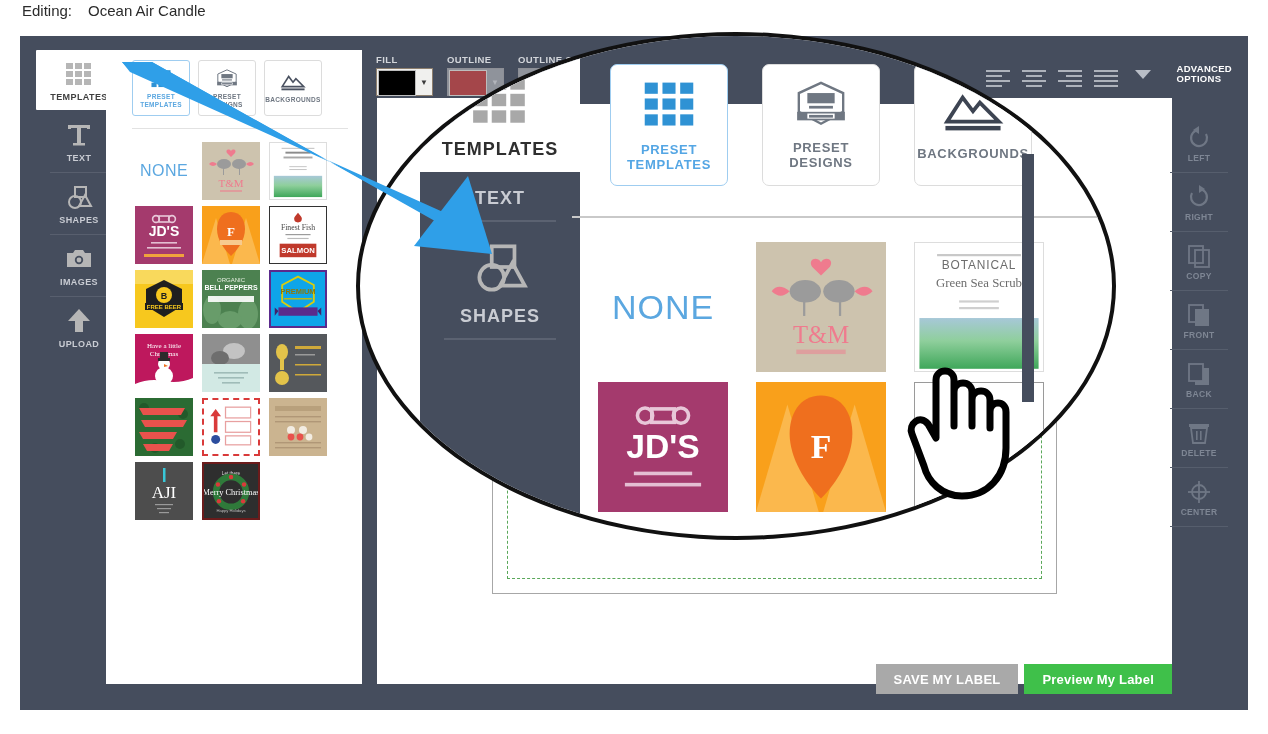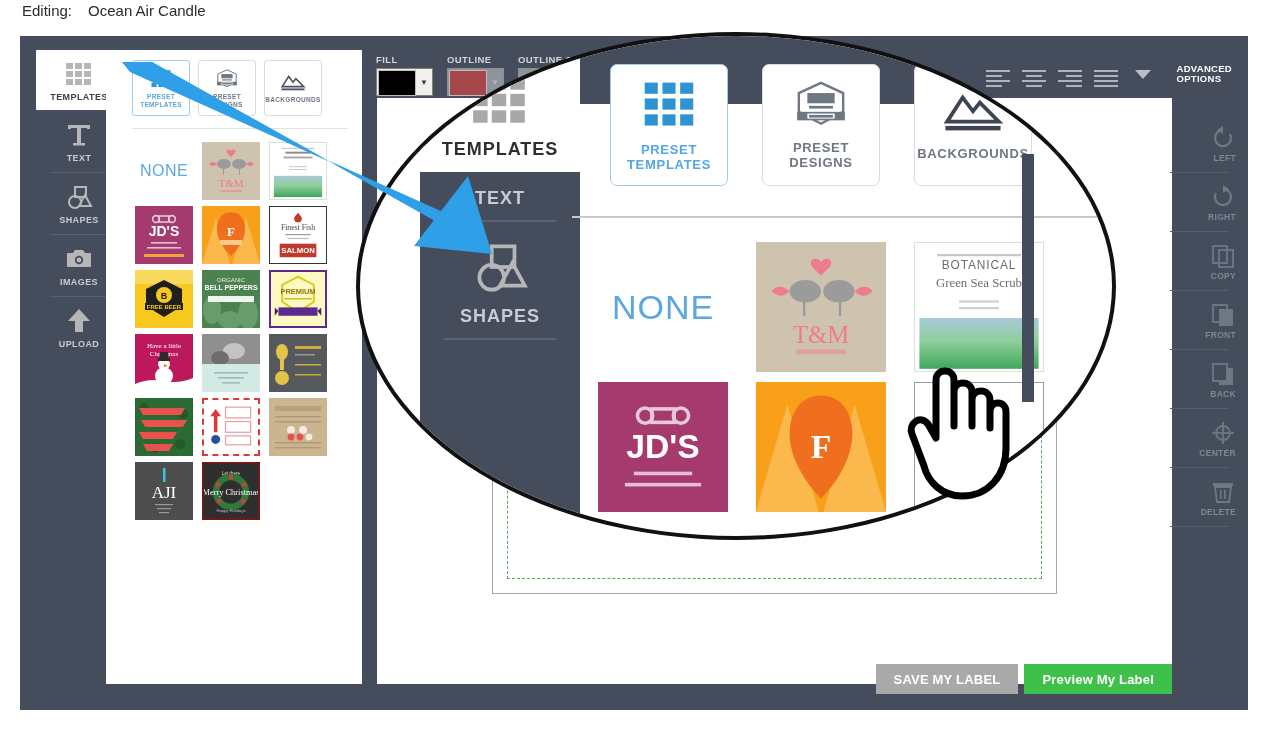--- a/index.html
+++ b/index.html
@@ -153,21 +153,21 @@
 
   
   .rrail {
     position: absolute; right: 12px; top: 78px;
     width: 74px;
     display: flex; flex-direction: column;
   }
   .rr-item {
     height: 59px;
     display: flex; flex-direction: column;
-    align-items: flex-end; justify-content: center; gap: 2px;
+    align-items: center; justify-content: center; gap: 2px;
     color: #7e8694; position: relative;
   }
   .rr-item::after {
     content: ""; position: absolute; bottom: 0; left: 8px; right: 8px;
     height: 1px; background: #565e6d;
   }
   .rr-item .rl { font-size: 8.5px; font-weight: bold; letter-spacing: .3px; }
   .rr-ico { width: 26px; height: 26px; }
 
   
@@ -483,21 +483,21 @@
                 <ellipse cx="28" cy="50" rx="12" ry="9"></ellipse>
               </g>
               <text x="29" y="12" font-size="6" fill="#e7f0e1" text-anchor="middle" font-family="Liberation Sans, sans-serif">ORGANIC</text>
               <text x="29" y="20" font-size="7" font-weight="bold" fill="#ffffff" text-anchor="middle" font-family="Liberation Sans, sans-serif">BELL PEPPERS</text>
               <rect x="6" y="26" width="46" height="6" fill="#ffffff" opacity=".9"></rect>
             </svg>
           </div>
         </div>
 
         <div class="thumb">
-          <div class="tin" style="background:#fef9c3;border:2px solid #5b2a8c">
+          <div class="tin" style="background:#0ea5e9;border:2px solid #5b2a8c">
             <svg width="54" height="54" viewBox="0 0 58 58">
               <path d="M29 5 L46 14 V32 L29 43 L12 32 V14 Z" fill="none" stroke="#d8cc0e" stroke-width="2"></path>
               <text x="29" y="24" font-size="8" font-weight="bold" fill="#8c7a0a" text-anchor="middle" font-family="Liberation Sans, sans-serif">PREMIUM</text>
               <rect x="14" y="28" width="30" height="1.5" fill="#c7bb0c"></rect>
               <rect x="8" y="38" width="42" height="9" fill="#5b2a8c"></rect>
               <path d="M4 38 l4 4 l-4 5z" fill="#42206a"></path>
                 <path d="M54 38 l-4 4 l4 5z" fill="#42206a"></path>
             </svg>
           </div>
         </div>
@@ -739,38 +739,38 @@
       </div>
       <div class="rr-item">
         <svg class="rr-ico" viewBox="0 0 26 26">
           <rect x="9" y="7" width="14" height="17" fill="#6f7785"></rect>
           <rect x="3" y="3" width="14" height="17" fill="#454d5d" stroke="#6f7785" stroke-width="1.8"></rect>
         </svg>
         <span class="rl">BACK</span>
       </div>
       <div class="rr-item">
         <svg class="rr-ico" viewBox="0 0 26 26">
-          <circle cx="13" cy="13" r="7" fill="none" stroke="#6f7785" stroke-width="1.8"></circle>
-          <g stroke="#6f7785" stroke-width="1.8">
-              <line x1="13" y1="2" x2="13" y2="24"></line>
-              <line x1="2" y1="13" x2="24" y2="13"></line>
-            </g>
-        </svg>
-        <span class="rl">CENTER</span>
-      </div>
-      <div class="rr-item">
-        <svg class="rr-ico" viewBox="0 0 26 26">
           <rect x="3" y="4" width="20" height="3" fill="#6f7785"></rect>
           <path d="M5 8 h16 l-2 15 H7 Z" fill="none" stroke="#6f7785" stroke-width="1.8"></path>
           <g fill="#6f7785">
               <rect x="10" y="11" width="1.6" height="9"></rect>
               <rect x="14" y="11" width="1.6" height="9"></rect>
             </g>
         </svg>
         <span class="rl">DELETE</span>
+      </div>
+      <div class="rr-item">
+        <svg class="rr-ico" viewBox="0 0 26 26">
+          <circle cx="13" cy="13" r="7" fill="none" stroke="#6f7785" stroke-width="1.8"></circle>
+          <g stroke="#6f7785" stroke-width="1.8">
+              <line x1="13" y1="2" x2="13" y2="24"></line>
+              <line x1="2" y1="13" x2="24" y2="13"></line>
+            </g>
+        </svg>
+        <span class="rl">CENTER</span>
       </div>
     </div>
 
     <div class="footer">
       <div class="btn btn-save">SAVE MY LABEL</div>
       <div class="btn btn-prev">Preview My Label</div>
     </div>
   </div>
 
   <div class="mag">

